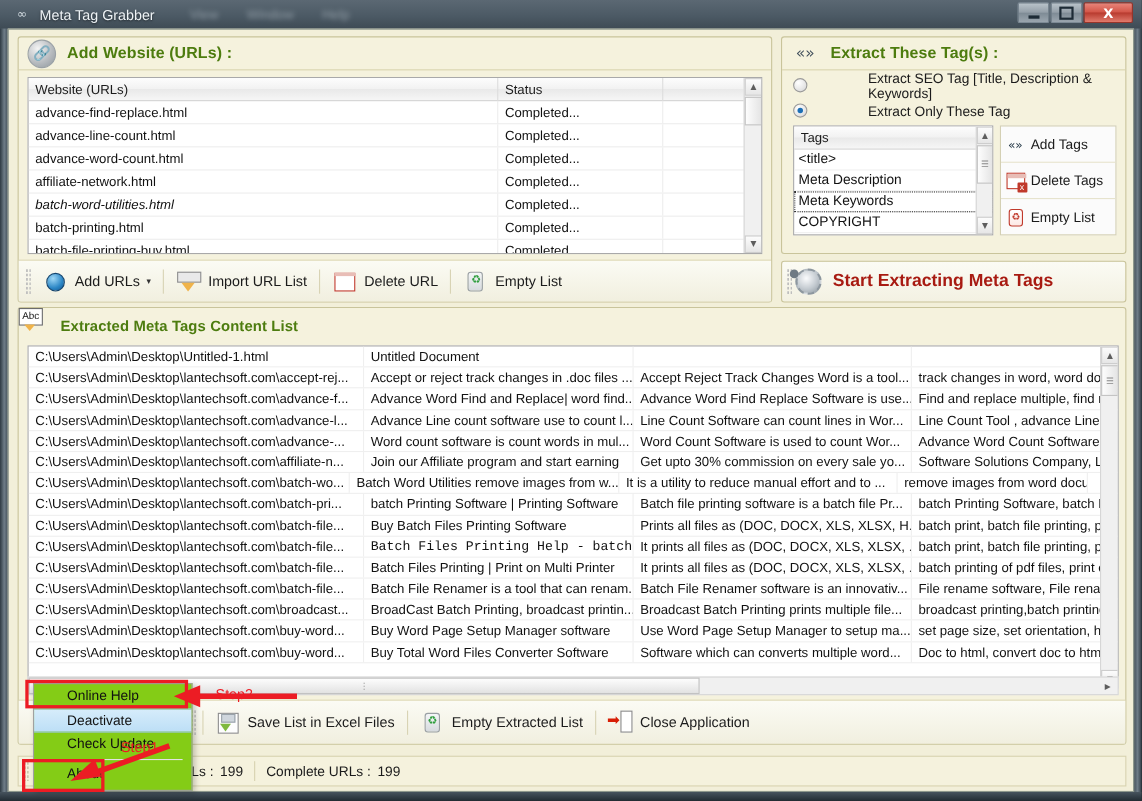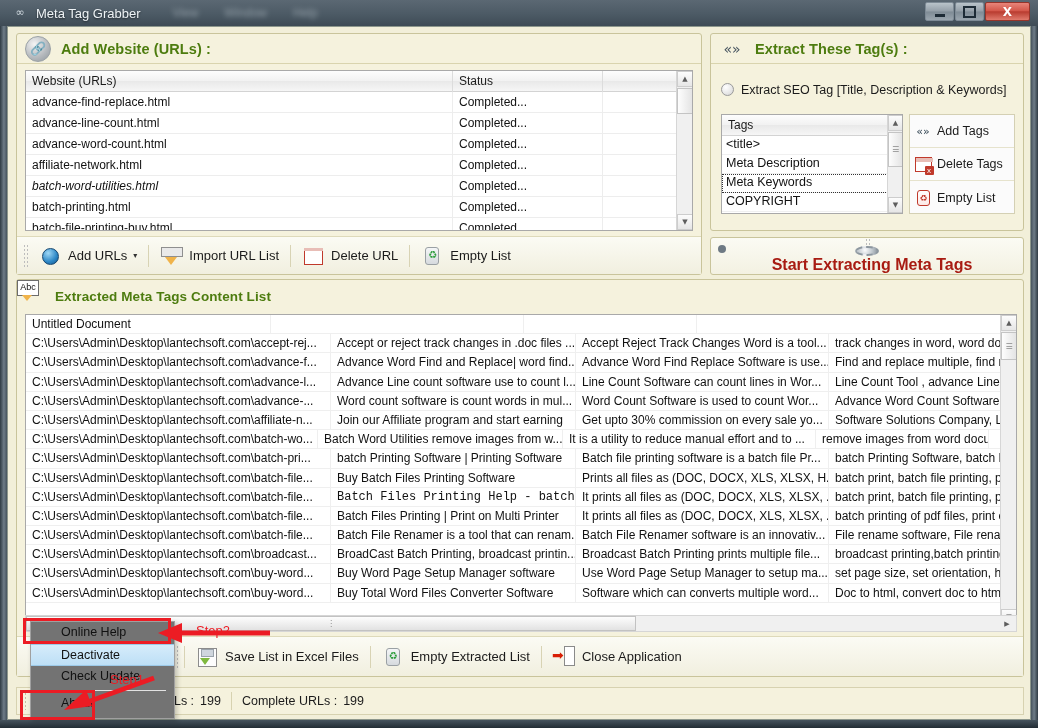--- a/index.html
+++ b/index.html
@@ -159,21 +159,21 @@
   .ico-abc::before{content:"Abc";position:absolute;top:0;left:0;width:20px;height:14px;font-size:9px;
     text-align:center;line-height:13px;background:#fff;border:1px solid #6c6c6c;color:#111;}
   .ico-abc::after{content:"";position:absolute;top:15px;left:5px;width:0;height:0;border-left:5px solid transparent;border-right:5px solid transparent;border-top:6px solid #f0b34a;}
   .ico-gear{width:24px;height:24px;border-radius:50%;
     background: radial-gradient(circle at 40% 35%, #fbfcfd, #c3cad0 55%, #8d979f);
     border:2px dashed #8d979f;}
   .ico-gear::after{content:"";position:absolute;top:7px;left:7px;width:8px;height:8px;border-radius:50%;background:#6e7a84;}
 
   
   #panel-extract { left: 702px; top: 6px; width: 314px; height: 198px; }
-  .radio-row { display:flex; align-items:center; height:19px; margin:16px 0 0 10px; }
+  .radio-row { display:flex; align-items:center; height:19px; margin:4px 0 0 10px;gap:48px; }
   .radio {
     width:13px;height:13px;border-radius:50%;
     background: radial-gradient(circle at 35% 30%, #ffffff, #e6e6e6 60%, #cfcfcf);
     border:1px solid #9a9a9a; flex:0 0 13px; position:relative;
   }
   .radio.on::after{content:"";position:absolute;left:3px;top:3px;width:5px;height:5px;border-radius:50%;background:#1c6fb5;}
   .radio-label{font-size:12.5px;color:#1b1b1b;margin-left:7px;}
 
   .tagbox { position:absolute; left:10px; top:80px; width:182px; height:100px;
     background:#fff; border:1px solid #a9a9a9; overflow:hidden;}
@@ -194,21 +194,21 @@
   .ico-deltag::after{content:"x";position:absolute;right:-3px;bottom:-4px;font-size:8px;color:#fff;background:#c0392b;
     width:9px;height:9px;line-height:9px;text-align:center;border-radius:1px;}
   .ico-emptyred{width:13px;height:16px;border:1px solid #c0392b;border-radius:3px;background:linear-gradient(180deg,#fff,#fde9e6);position:relative;}
   .ico-emptyred::after{content:"\267B";position:absolute;top:2px;left:2px;font-size:9px;color:#c0392b;font-family:"DejaVu Sans",sans-serif;}
 
   
   #panel-start {
     position:absolute; left:702px; top:210px; width:314px; height:38px;
     background: linear-gradient(180deg,#fbfbf4 0%, #f3f1e2 100%);
     border:1px solid #c9c49b; border-radius:3px;
-    display:flex;align-items:center;flex-direction:column;
+    display:flex;align-items:center;
   }
   #panel-start .big-label {
     color:#a81b12;font-size:16px;font-weight:bold;margin-left:10px;
   }
 
   
   #panel-extracted { left: 8px; top: 252px; width: 1008px; height: 398px; }
 
   #big-grid {
     position:absolute; left:8px; top:34px; width:992px; height:312px;
@@ -249,21 +249,21 @@
     background: radial-gradient(circle at 35% 28%, #8fd0f3, #1d7fc4 58%, #0c4d82);
     border:1px solid #0a4571; color:#fff;font-size:11px;font-weight:bold;
     display:flex;align-items:center;justify-content:center;
     font-family:"DejaVu Sans",sans-serif;}
   .sb-text{font-size:12.5px;color:#1b1b1b;margin-left:10px;}
   .sb-div{width:1px;height:18px;background:#d7d2b0;margin:0 10px;}
 
   
   #ctxmenu {
     position:absolute; left:22px; top:594px; width:145px; height:98px;
-    background:#737373; border:1px solid #a0a0a0;
+    background:#84cc16; border:1px solid #a0a0a0;
     box-shadow: 2px 2px 5px rgba(0,0,0,.22);
     z-index: 50;
   }
   .cm-item{height:22px;font-size:12.5px;color:#111;padding:3px 0 0 30px;}
   .cm-item.sel{
     background: linear-gradient(180deg,#d6ecfb,#bddff6);
     border-top:1px solid #9cc9e8;border-bottom:1px solid #9cc9e8;
   }
   .cm-sep{height:1px;background:#e2e2e2;margin:2px 8px 2px 28px;}
 
@@ -454,20 +454,21 @@
 
     <div class="panel" id="panel-extracted">
       <div class="panel-head" style="height:32px;border-bottom:none;">
         <div class="ico-abc"></div>
         <div class="panel-title" style="font-size:13.5px;">Extracted Meta Tags Content List</div>
       </div>
 
       <div id="big-grid">
         <div id="big-rows">
             <div class="bg-row">
+              <div style="width: 305px;">C:\Users\Admin\Desktop\Untitled-1.html</div>
               <div style="width: 245px;">Untitled Document</div>
               <div style="width: 253px;"></div>
               <div style="width: 173px;"></div>
             </div>
             <div class="bg-row">
               <div style="width: 305px;">C:\Users\Admin\Desktop\lantechsoft.com\accept-rej...</div>
               <div style="width: 245px;">Accept or reject track changes in .doc files ...</div>
               <div style="width: 253px;">Accept Reject Track Changes Word is a tool...</div>
               <div style="width: 173px;">track changes in word, word docum</div>
             </div>

